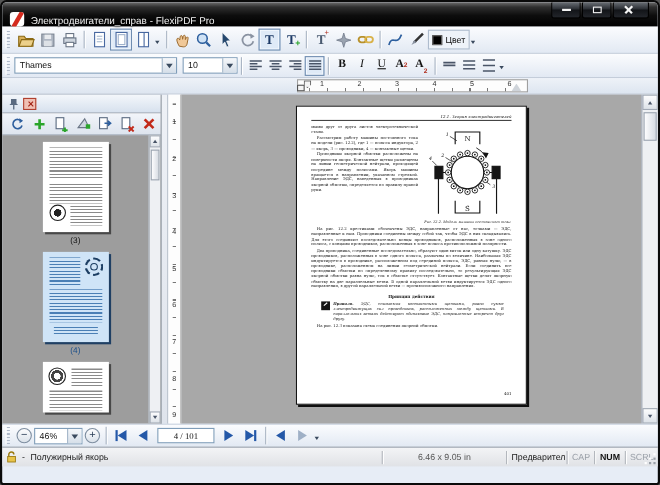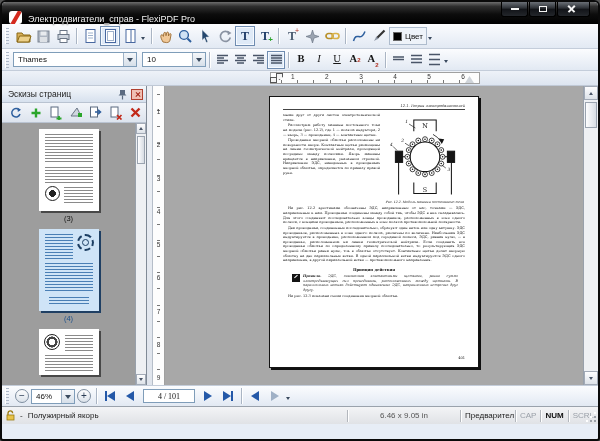--- a/index.html
+++ b/index.html
@@ -259,28 +259,28 @@
     </div>
     <div class="colorbtn">
       <span class="swatch"></span>
       <span>Цвет</span>
     </div>
     <div class="ovf"></div>
   </div>
 
   <div class="toolbar toolbar2">
     <div class="grip"></div>
-    <div class="combo" style="width:124px;">
+    <div class="combo" style="width:148px;">
       <span class="val">Thames</span>
       <span class="dd">
           <span class="tri-d"></span>
         </span>
     </div>
     <div style="width:5px;"></div>
-    <div class="combo" style="width:64px;">
+    <div class="combo" style="width:50px;">
       <span class="val">10</span>
       <span class="dd">
           <span class="tri-d"></span>
         </span>
     </div>
     <div class="sep"></div>
     <div class="tbtn small">
       <svg width="13" height="11" viewBox="0 0 13 11">
         <path d="M1 1.5 h11 M1 4 h7 M1 6.5 h11 M1 9 h7" stroke="#4a5568" stroke-width="1.3"></path>
       </svg>
@@ -351,21 +351,20 @@
       <div class="mk-first"></div>
       <div class="mk-left"></div>
       <div class="mk-right"></div>
     </div>
   </div>
 
   <div class="main">
 
     <div class="panel">
       <div class="panel-header">
-        <span class="ttl">Эскизы страниц</span>
         <svg class="pin" viewBox="0 0 9 11">
           <path d="M2 1 h5 v4 l1.5 1.5 h-8 L2 5 z" fill="#5a6a80"></path>
           <line x1="4.5" y1="6.5" x2="4.5" y2="10.5" stroke="#5a6a80" stroke-width="1.2"></line>
         </svg>
         <div class="pclose">
             <div class="x1"></div>
             <div class="x2"></div>
           </div>
       </div>
       <div class="panel-toolbar">

